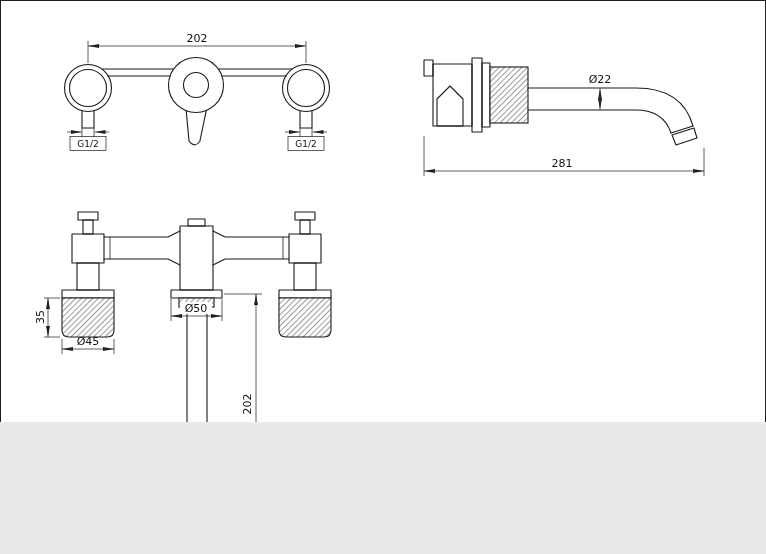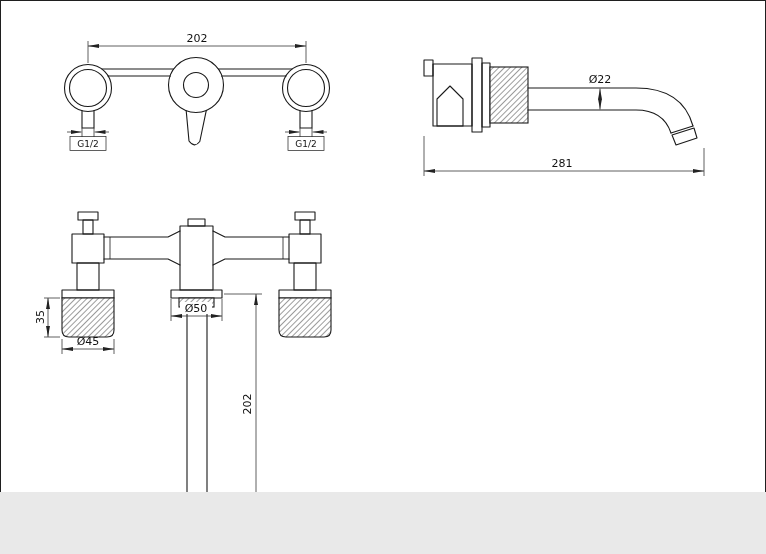--- a/index.html
+++ b/index.html
@@ -1,18 +1,18 @@
 <!DOCTYPE html>
 <html><head>
 <meta charset="utf-8">
 <style>
   html,body{margin:0;padding:0;background:#e9e9e9;}
   .canvas{
     position:relative;
-    width:766px;height:492px;
+    width:766px;height:422px;
     background:#ef4444;
     font-family:"DejaVu Sans", sans-serif;
   }
   svg{display:block;}
   .geo{fill:none;stroke:#1a1a1a;stroke-width:1.1;stroke-linejoin:round;stroke-linecap:round;}
   .geo-thin{fill:none;stroke:#1a1a1a;stroke-width:0.8;}
   .hatchfill{fill:url(#hatch45);stroke:#1a1a1a;stroke-width:1.1;}
   .dim{fill:none;stroke:#2b2b2b;stroke-width:0.75;}
   .dim-arrow{marker-start:url(#arr);marker-end:url(#arr);}
   .dim-arrow-end{marker-end:url(#arr);}

